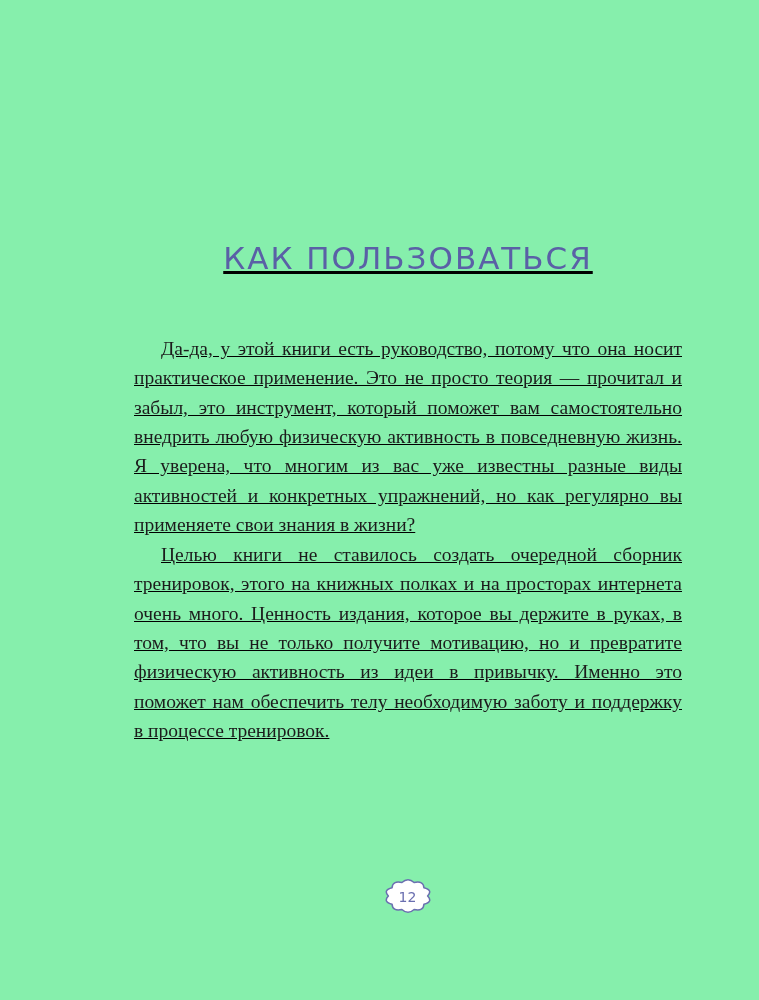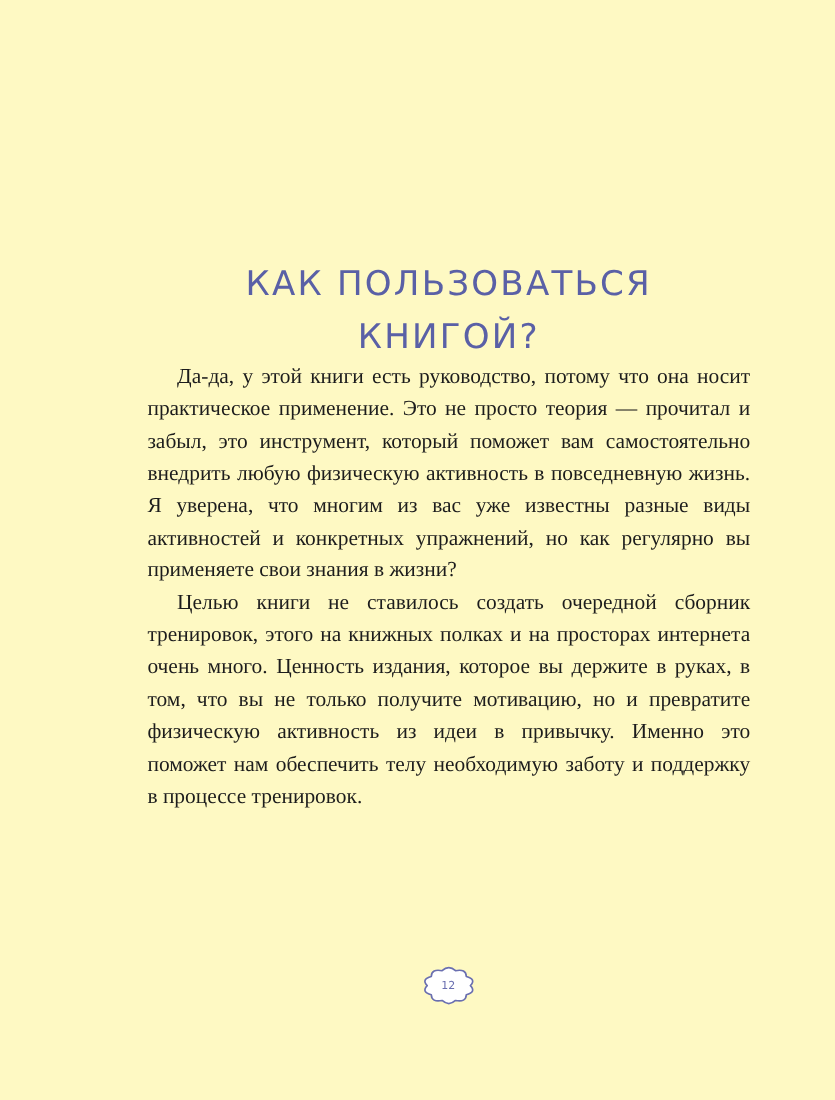--- a/index.html
+++ b/index.html
@@ -10,21 +10,22 @@
   body {
     width: 759px;
     height: 1000px;
     position: relative;
     overflow: hidden;
     font-family: "Liberation Serif", serif;
   }
   .page {
     position: absolute;
     inset: 0;
-    background: #fef9c3;
+    background: #86efac;
+    text-decoration: underline;
   }
   .content {
     margin-left: 134px;
     width: 548px;
   }
   .title-block {
     padding-top: 238px;
     text-align: center;
     font-family: "DejaVu Sans", sans-serif;
     color: #5a60a6;
@@ -35,20 +36,21 @@
     letter-spacing: 2px;
     line-height: 1.35;
   }
   .title-line2 {
     font-size: 31px;
     letter-spacing: 2px;
     line-height: 1.35;
     margin-top: 6px;
   }
   .body-text {
+    margin-top: 54px;
   }
   .body-text p {
     margin: 0;
     font-size: 19.5px;
     line-height: 29.4px;
     color: #1c1c1c;
     text-align: justify;
     text-indent: 27px;
     hyphens: auto;
     -webkit-hyphens: auto;
@@ -72,34 +74,33 @@
   .page-number-badge svg {
     display: block;
   }
   .page-number-text {
     position: absolute;
     inset: 0;
     display: flex;
     align-items: center;
     justify-content: center;
     font-family: "DejaVu Sans", sans-serif;
-    font-size: 10px;
+    font-size: 14px;
     color: #6a6fb0;
     padding-top: 1px;
   }
 </style>
 </head>
 <body>
 
 <div class="page">
   <div class="content">
 
     <div class="title-block">
       <div class="title-line1">КАК ПОЛЬЗОВАТЬСЯ</div>
-      <div class="title-line2">КНИГОЙ?</div>
     </div>
 
     <div class="body-text">
       <p>Да-да, у этой книги есть руководство, потому что она носит практическое применение. Это не просто теория — прочитал и забыл, это инструмент, который поможет вам самостоятельно внедрить любую физическую активность в повседневную жизнь. Я уверена, что многим из вас уже известны разные виды активностей и конкретных упражнений, но как регулярно вы применяете свои знания в жизни?</p>
       <p>Целью книги не ставилось создать очередной сборник тренировок, этого на книжных полках и на просторах интернета очень много. Ценность издания, которое вы держите в руках, в том, что вы не только получите мотивацию, но и превратите физическую активность из идеи в привычку. Именно это поможет нам обеспечить телу необходимую заботу и поддержку в процессе тренировок.</p>
     </div>
 
   </div>
 
   <div class="page-number-badge">

